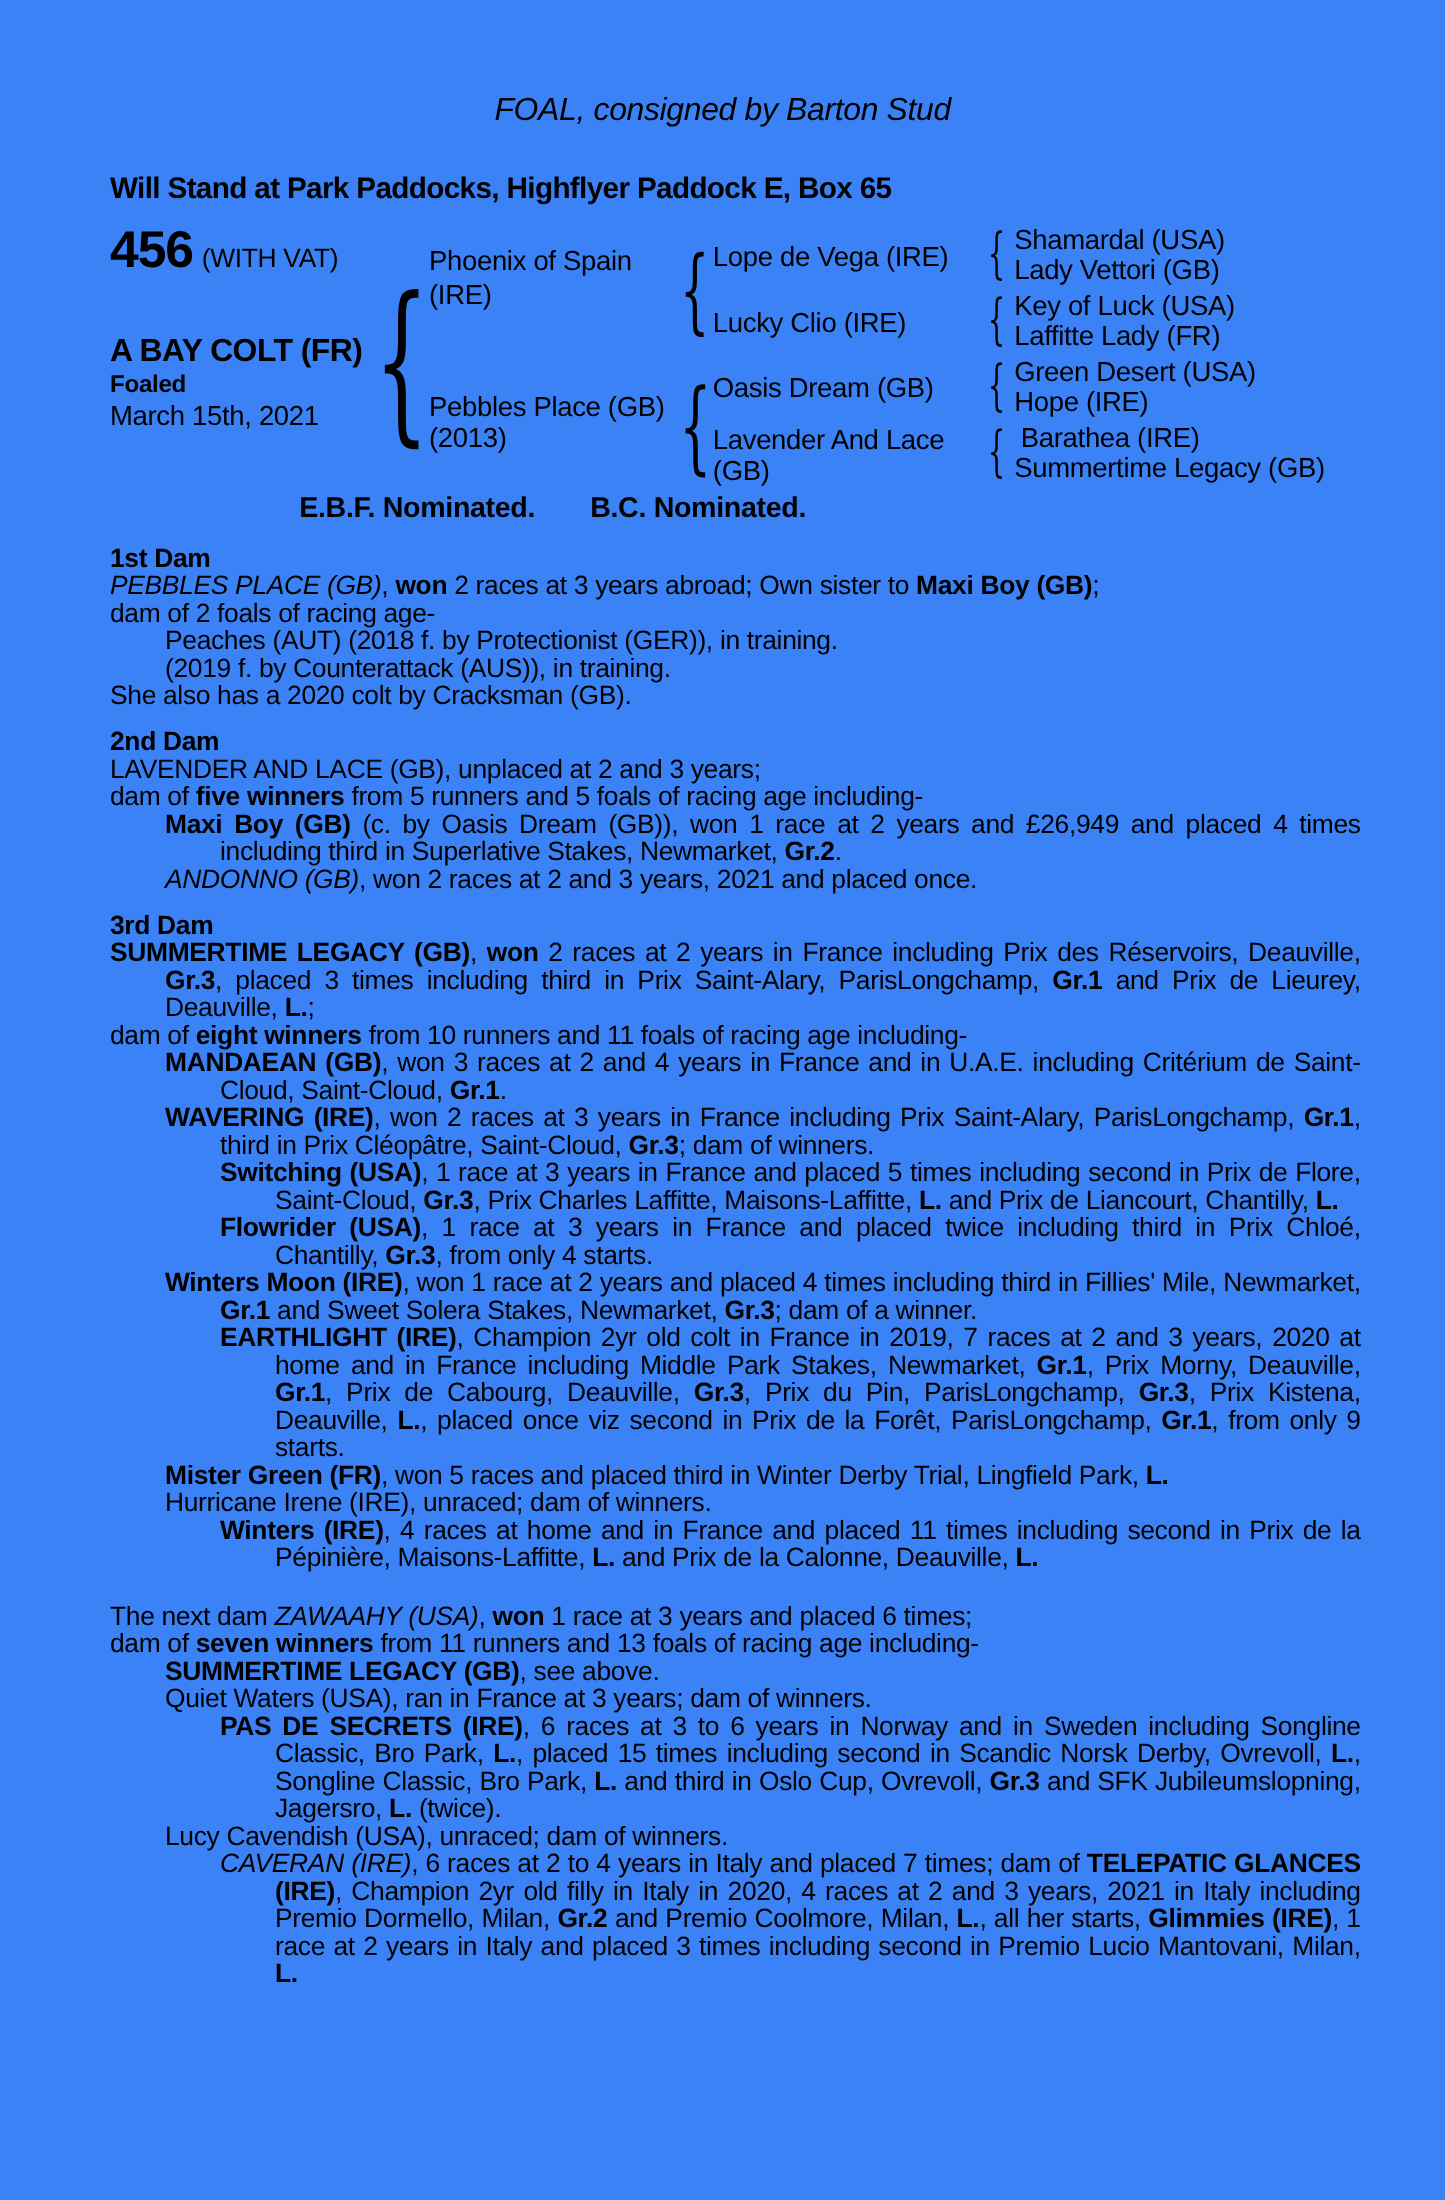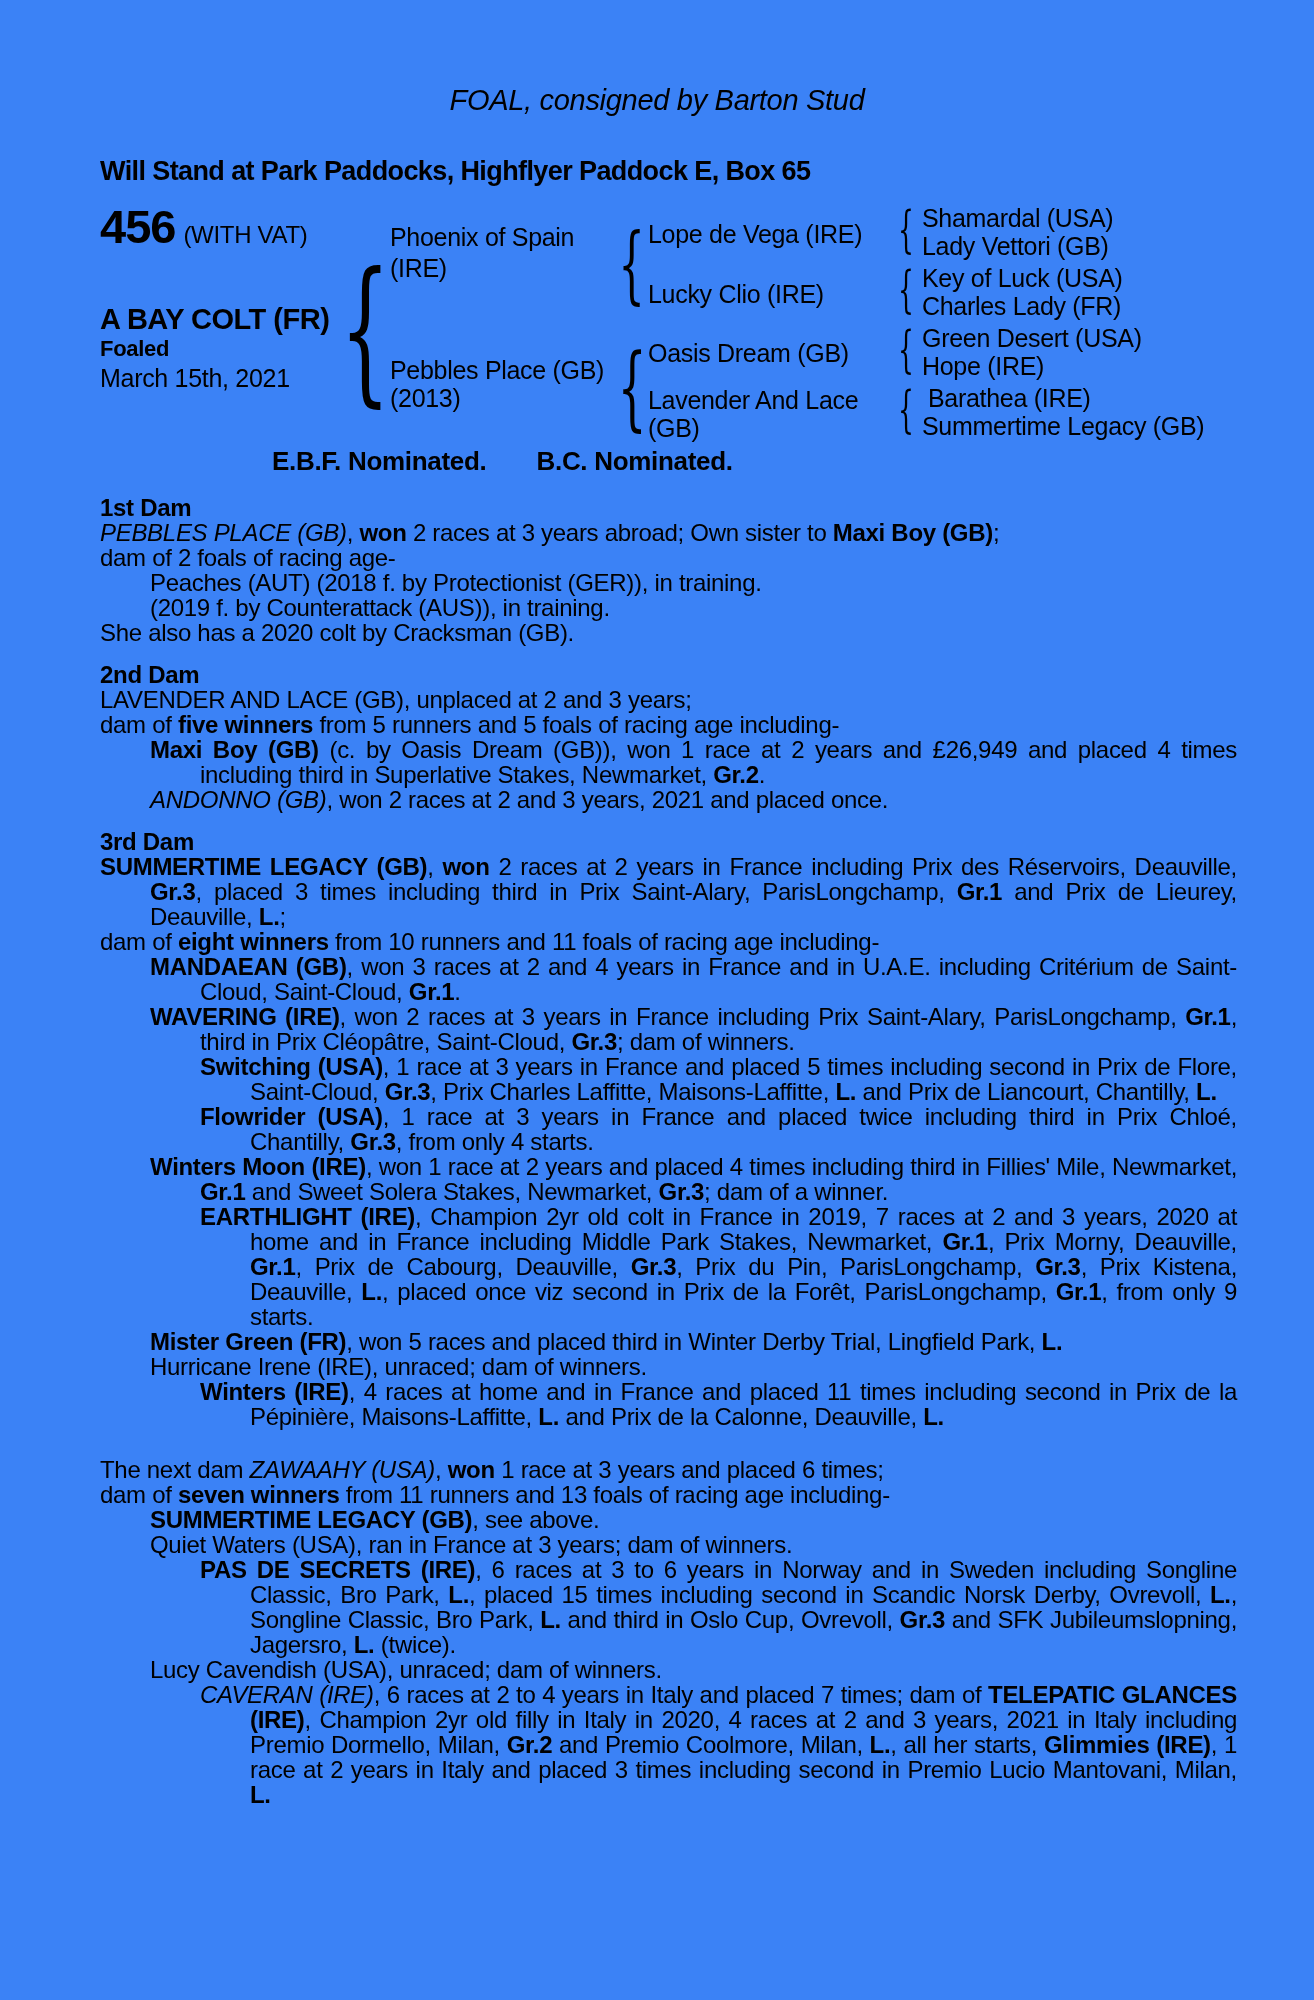--- a/index.html
+++ b/index.html
@@ -97,21 +97,21 @@
     <div class="brace" style="left:894px; top:127px; width:24px; height:56px; font-size:50px;">
         <span>{</span>
       </div>
     <div class="brace" style="left:894px; top:187px; width:24px; height:56px; font-size:50px;">
         <span>{</span>
       </div>
 
     <div class="pname" style="left:922px; top:11px;">Shamardal (USA)</div>
     <div class="pname" style="left:922px; top:39px;text-align:center;">Lady Vettori (GB)</div>
     <div class="pname" style="left:922px; top:71px;">Key of Luck (USA)</div>
-    <div class="pname" style="left:922px; top:99px;">Charles Lady (FR)</div>
+    <div class="pname" style="left:922px; top:99px;">Laffitte Lady (FR)</div>
     <div class="pname" style="left:922px; top:131px;">Green Desert (USA)</div>
     <div class="pname" style="left:922px; top:159px;">Hope (IRE)</div>
     <div class="pname" style="left:928px; top:191px;">Barathea (IRE)</div>
     <div class="pname" style="left:922px; top:219px;">Summertime Legacy (GB)</div>
   </div>
 
   <div class="noms">
     <span>E.B.F. Nominated.</span><span class="bc">B.C. Nominated.</span>
   </div>
 

